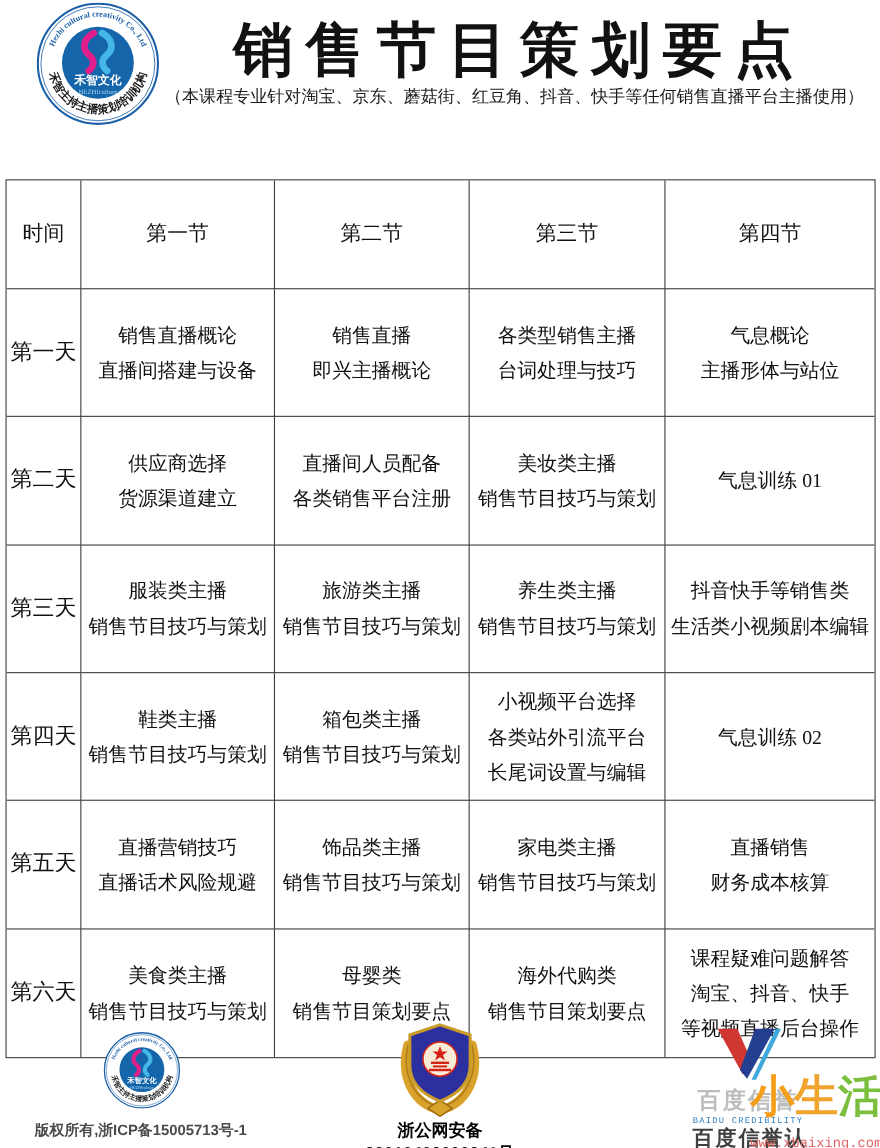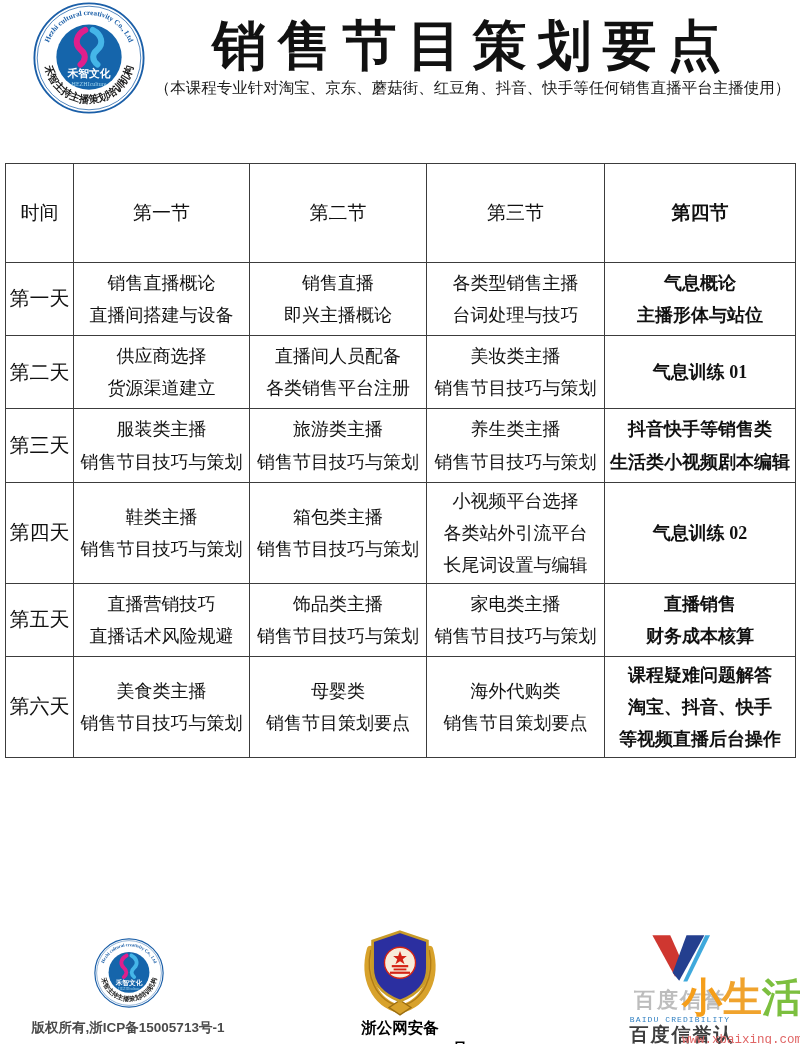--- a/index.html
+++ b/index.html
@@ -9,39 +9,39 @@
     font-family:"Liberation Serif","DejaVu Serif",serif; color:#111; overflow:hidden;
   }
 
   
   .logo-top { position:absolute; left:33px; top:2px; width:112px; height:112px; }
   .page-title {
     position:absolute; left:150px; right:5px; top:10px; text-align:center;
     font-size:54px; font-weight:bold; letter-spacing:11px; white-space:nowrap;
   }
   .page-subtitle {
-    position:absolute; left:150px; right:5px; top:78px; text-align:center;
+    position:absolute; left:150px; right:5px; top:78px; 
     font-size:15.5px; color:#1a1a1a; white-space:nowrap;
   }
 
   
   .course-table {
-    position:absolute; left:5px; top:163px; width:791px; height:595px;
+    position:absolute; left:5px; top:163px; width:791px; height:799px;
     display:grid;
     grid-template-columns:68px 176px 177px 178px 1fr;
     grid-template-rows:99px repeat(6, 1fr);
     border:1px solid #3c3c3c;
   }
   .tcell {
     border-right:1px solid #3c3c3c; border-bottom:1px solid #3c3c3c;
     display:flex; align-items:center; justify-content:center;
     text-align:center; white-space:pre-line; line-height:1.78;
     font-size:18px; padding:2px;
   }
-  .tcell:nth-child(5n) { border-right:none;font-weight:bold; }
+  .tcell:nth-child(5n) { border-right:none; }
   .tcell:nth-last-child(-n+5) { border-bottom:none; }
   .tcell.th { font-size:19px; }
   .tcell.day { font-size:20px; }
 
   
   .logo-bottom { position:absolute; left:94px; top:938px; width:70px; height:70px; }
   .police-badge { position:absolute; left:358px; top:926px; width:84px; height:90px; }
 
   .baidu-block { position:absolute; left:620px; top:932px; width:120px; text-align:center;
                  font-family:Liberation Mono, monospace; }

